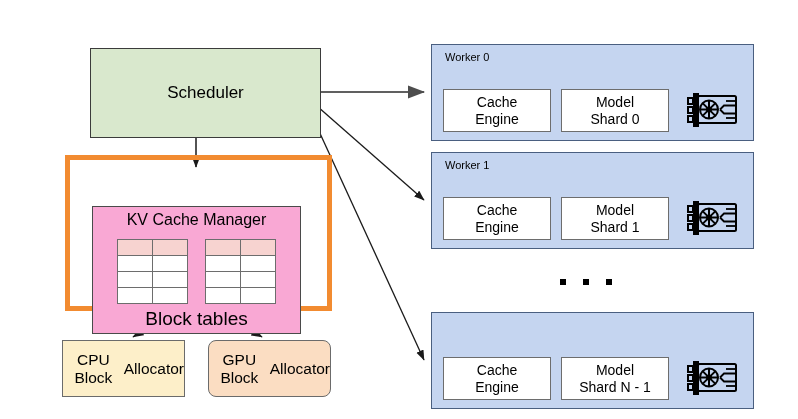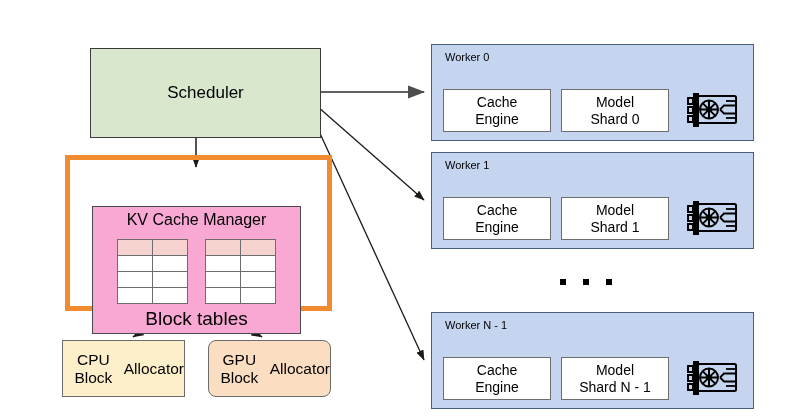--- a/index.html
+++ b/index.html
@@ -320,21 +320,20 @@
     </div>
   </div>
 
   <div id="ellipsis">
     <span></span>
     <span></span>
     <span></span>
   </div>
 
   <div class="box worker" id="worker2">
-    <div class="worker-title">Worker N - 1</div>
     <div class="worker-inner">
       <div class="sub-box">
         <div>
           <span class="label-line">Cache</span>
           <span class="label-line">Engine</span>
         </div>
       </div>
       <div class="sub-box">
         <div>
           <span class="label-line">Model</span>

